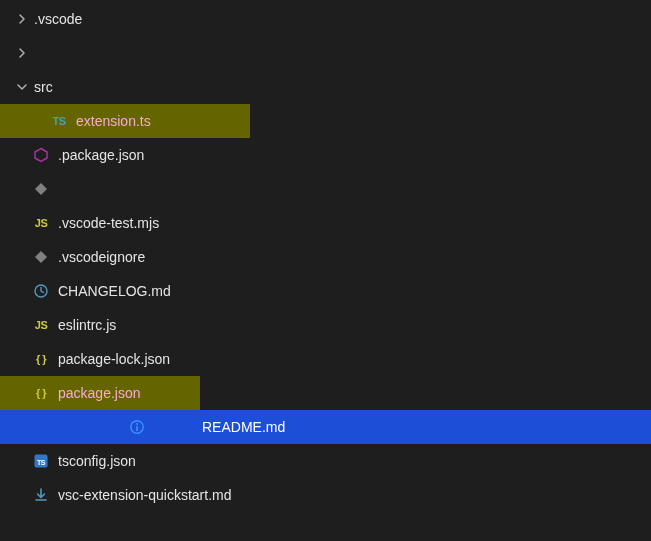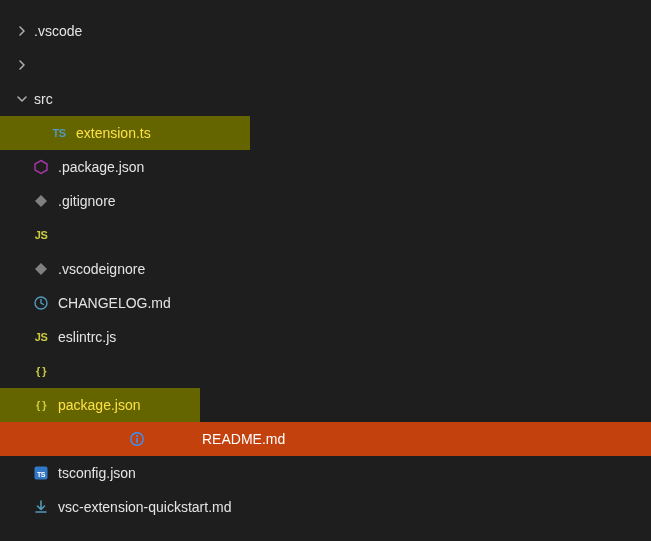--- a/index.html
+++ b/index.html
@@ -8,34 +8,34 @@
     height: 541px;
     background: #1e1e1e;
     color: #cccccc;
     font-family: "Segoe UI", -apple-system, BlinkMacSystemFont, sans-serif;
     font-size: 14px;
     overflow: hidden;
   }
   .explorer {
     width: 100%;
     height: 100%;
-    padding-top: 14px;
+    padding-top: 2px;
   }
   .row {
     display: flex;
     align-items: center;
     height: 34px;
     line-height: 34px;
     cursor: pointer;
     user-select: none;
     white-space: nowrap;
     position: relative;
   }
   .row.selected {
-    background: #c2410c;
+    background: #1d4ed8;
     gap: 48px;
   }
   .highlight {
     position: absolute;
     left: 0;
     top: 0;
     height: 100%;
     width: var(--hl-w, 180px);
     background: #656500;
     z-index: 0;
@@ -65,21 +65,21 @@
     align-items: center;
     justify-content: center;
     margin-right: 6px;
     font-weight: 600;
     font-size: 11px;
     letter-spacing: -0.5px;
   }
   .fileicon svg { width: 16px; height: 16px; }
   .label { color: #cccccc; }
   .label.bright { color: #e4e4e4; }
-  .label.modified { color: #fde047; }
+  .label.modified { color: #f9a8d4; }
   .label.selected-text { color: #ffffff; }
 
   
   .c-ts { color: #519aba; }
   .c-js { color: #cbcb41; text-align: right; }
   .c-json-folder { color: #a235a2; }
   .c-gray { color: #808080; }
   .c-blue { color: #519aba; }
   .c-info { color: #3794ff; }
   .c-brace { color: #cbcb41; }
@@ -136,26 +136,26 @@
       <span class="label bright">.package.json</span>
     </div>
     <div class="row">
       <span class="indent" style="width: 14px;"></span>
       <span class="chevron none"></span>
       <span class="fileicon c-gray">
         <svg viewBox="0 0 16 16">
           <polygon points="8,2 14,8 8,14 2,8" fill="currentColor"></polygon>
         </svg>
       </span>
-      <span class="label bright">.gitignore</span>
     </div>
     <div class="row">
       <span class="indent" style="width: 14px;"></span>
       <span class="chevron none"></span>
       <span class="fileicon c-js">JS</span>
+      <span class="label bright">.vscode-test.mjs</span>
     </div>
     <div class="row">
       <span class="indent" style="width: 14px;"></span>
       <span class="chevron none"></span>
       <span class="fileicon c-gray">
         <svg viewBox="0 0 16 16">
           <polygon points="8,2 14,8 8,14 2,8" fill="currentColor"></polygon>
         </svg>
       </span>
       <span class="label bright">.vscodeignore</span>
@@ -174,20 +174,21 @@
     <div class="row">
       <span class="indent" style="width: 14px;"></span>
       <span class="chevron none"></span>
       <span class="fileicon c-js">JS</span>
       <span class="label bright">eslintrc.js</span>
     </div>
     <div class="row">
       <span class="indent" style="width: 14px;"></span>
       <span class="chevron none"></span>
       <span class="fileicon c-brace">{ }</span>
+      <span class="label bright">package-lock.json</span>
     </div>
     <div class="row">
       <div class="highlight" style="--hl-w: 200px;"></div>
       <span class="indent" style="width: 14px;"></span>
       <span class="chevron none"></span>
       <span class="fileicon c-brace">{ }</span>
       <span class="label modified">package.json</span>
     </div>
     <div class="row selected">
       <span class="indent" style="width: 14px;"></span>

